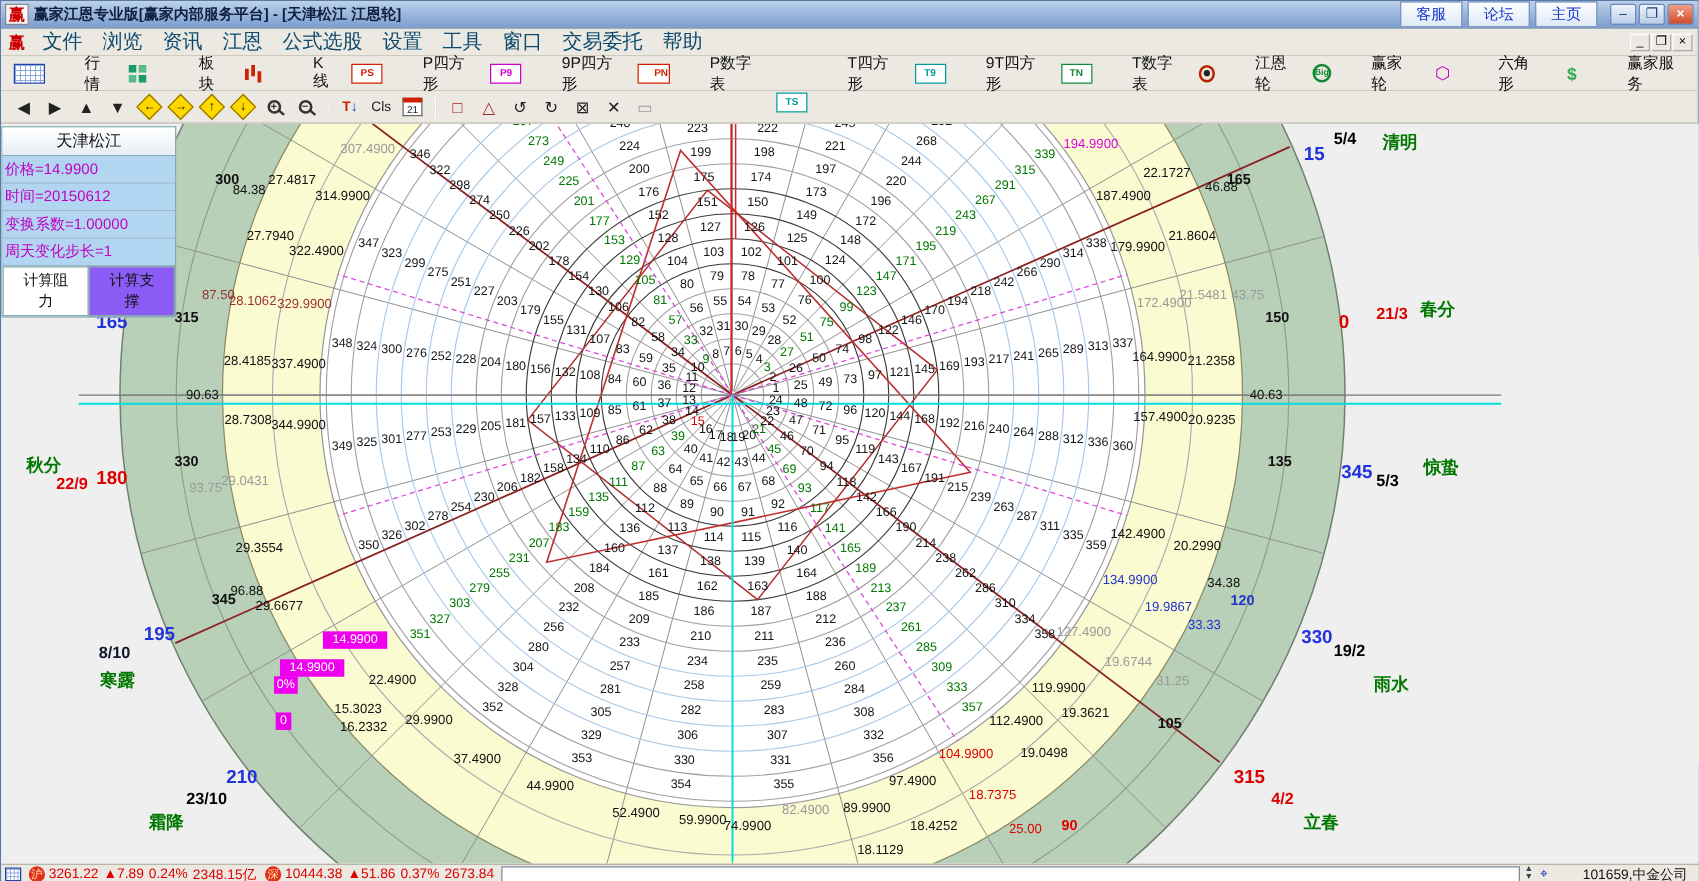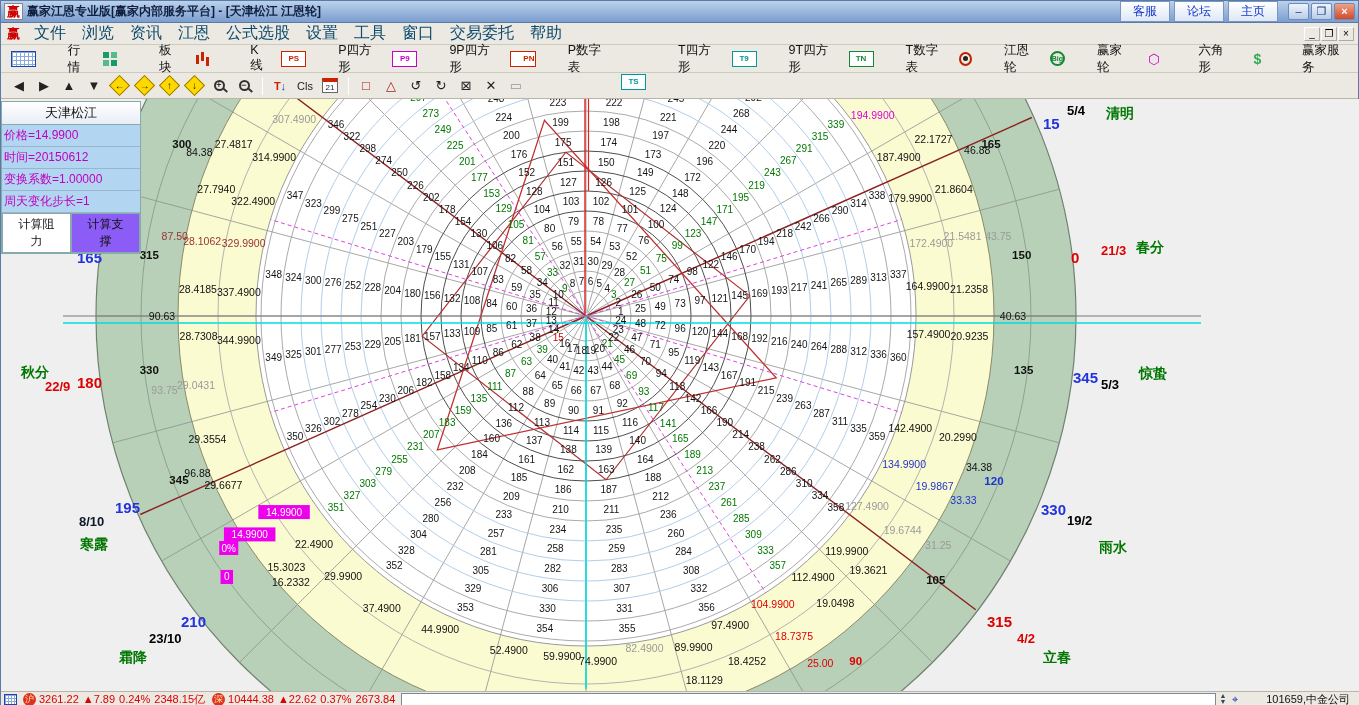--- a/index.html
+++ b/index.html
@@ -820,21 +820,21 @@
 
   <div class="statusbar">
     <span class="sb-grid"></span>
     <span class="sb-coin">沪</span>
     <span class="sb-red">3261.22</span>
     <span class="sb-red">▲7.89</span>
     <span class="sb-red">0.24%</span>
     <span class="sb-red">2348.15亿</span>
     <span class="sb-coin">深</span>
     <span class="sb-red">10444.38</span>
-    <span class="sb-red">▲22.62</span>
+    <span class="sb-red">▲51.86</span>
     <span class="sb-red">0.37%</span>
     <span class="sb-red">2673.84</span>
     <input class="sb-input" value="" style="">
     <span class="sb-spin">▲<br>▼</span>
     <span class="sb-ant">⌖</span>
     <span class="sb-right">101659,中金公司</span>
   </div>
 </div>
 
 </body></html>

